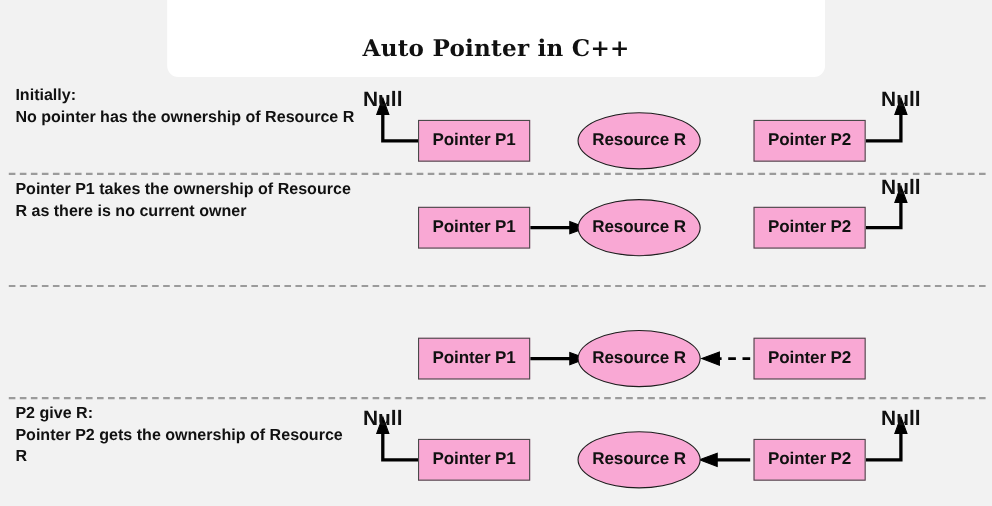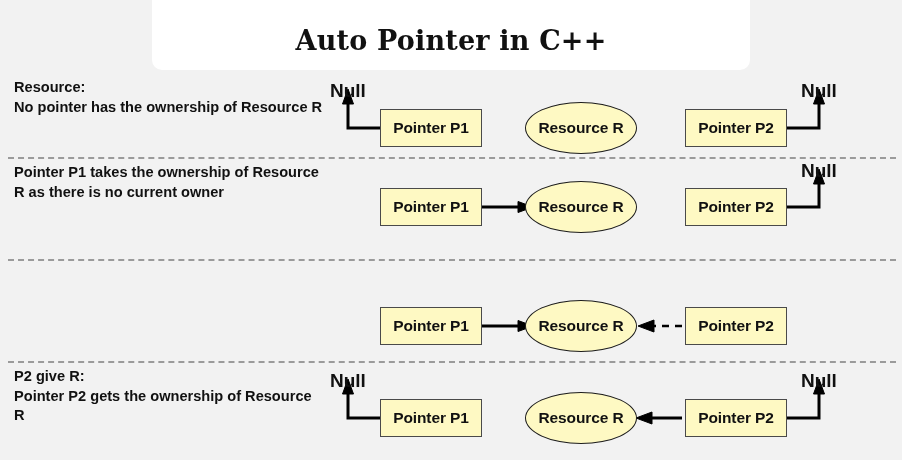--- a/index.html
+++ b/index.html
@@ -25,21 +25,21 @@
     height: 82px;
     background: #ffffff;
     border-radius: 0 0 10px 10px;
     display: flex;
     align-items: flex-end;
     justify-content: center;
     padding-bottom: 14px;
     box-sizing: border-box;
   }
   .title-text {
-    font-size: 27px;
+    font-size: 21px;
     font-weight: 700;
     letter-spacing: 0.2px;
     color: #111111;
     font-family: "DejaVu Serif", serif;
   }
 
   
   .row {
     position: absolute;
     left: 0;
@@ -79,21 +79,21 @@
   
   .diagram {
     position: absolute;
     left: 324px;
     top: 0;
     width: 578px;
     height: 100%;
   }
   .node {
     position: absolute;
-    background: #fef9c3;
+    background: #f9a8d4;
     border: 1.6px solid #4a4a4a;
     box-sizing: border-box;
     display: flex;
     align-items: center;
     justify-content: center;
     font-size: 15.5px;
     font-weight: 700;
     color: #111111;
     letter-spacing: -0.1px;
   }
@@ -127,21 +127,21 @@
 </style>
 </head>
 <body>
 
 <div class="title-card">
   <div class="title-text">Auto Pointer in C++</div>
 </div>
 
 <div class="row row-r1">
   <div class="caption">
-    <span class="ttl">Resource:</span>
+    <span class="ttl">Initially:</span>
     <span class="body">No pointer has the ownership of Resource R</span>
   </div>
   <div class="diagram">
     <svg class="wires">
 
       <path d="M 56 50 L 24 50 L 24 25" fill="none" stroke-width="3"></path>
       <path d="M 24 11 L 18.5 26 L 29.5 26 Z" fill="#000000" stroke="none"></path>
 
       <path d="M 463 50 L 495 50 L 495 25" fill="none" stroke-width="3"></path>
       <path d="M 495 11 L 489.5 26 L 500.5 26 Z" fill="#000000" stroke="none"></path>

